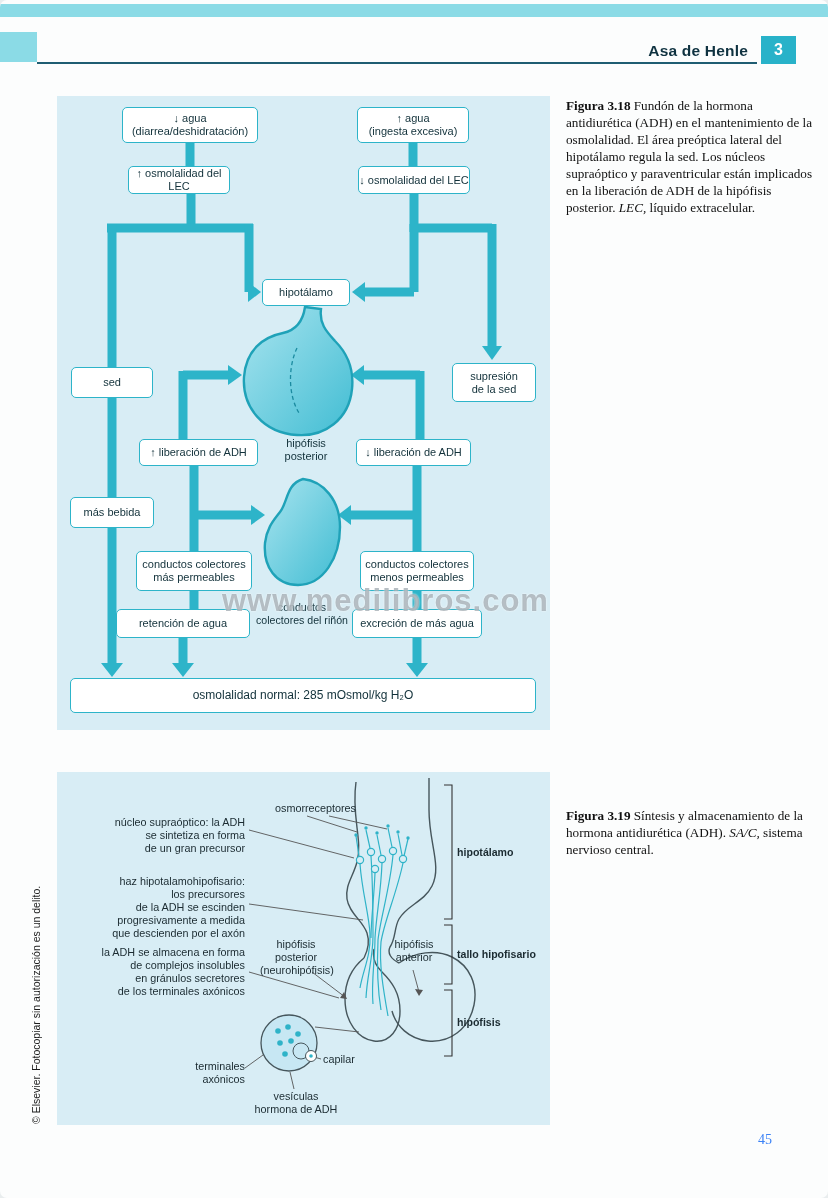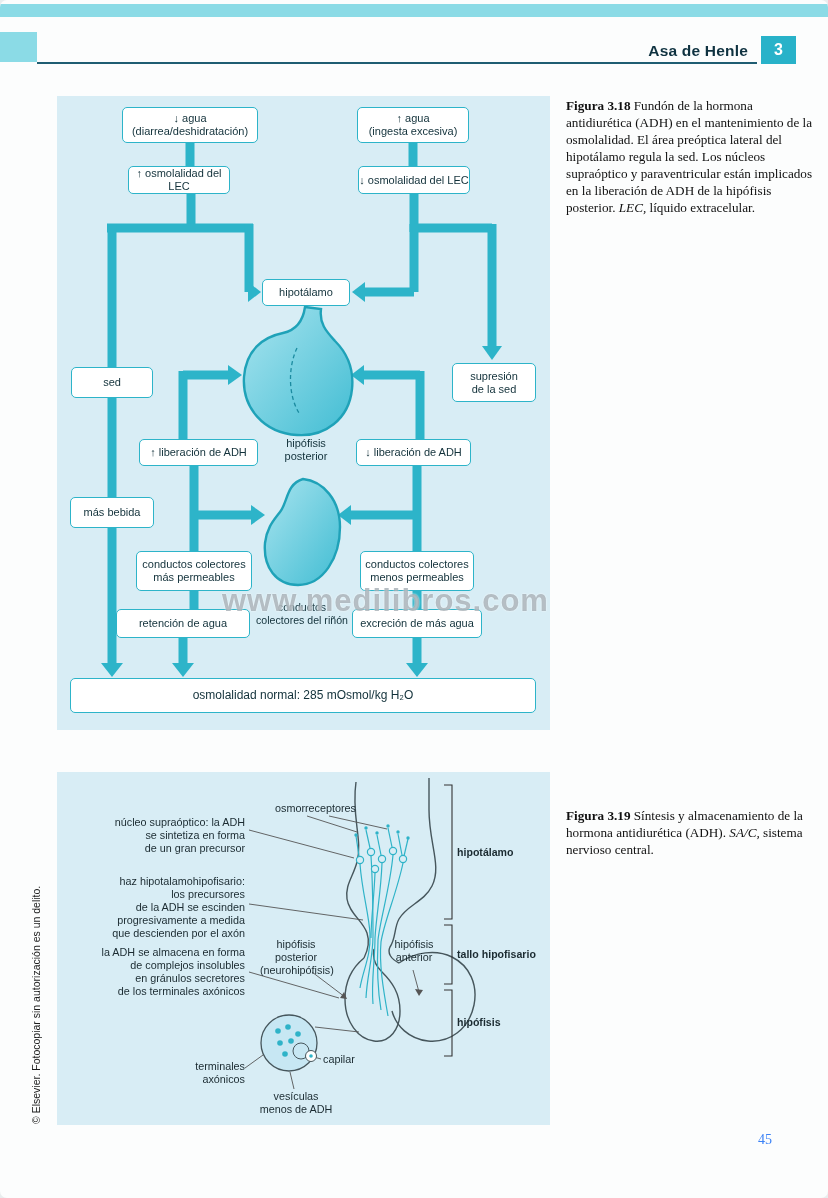--- a/index.html
+++ b/index.html
@@ -301,21 +301,21 @@
     <div class="f19label bold" style="left:400px;top:176px">tallo hipofisario</div>
     <div class="f19label bold" style="left:400px;top:244px">hipófisis</div>
 
     <div class="f19label right" style="left:110px;top:288px;width:78px">
       <span>terminales</span>
       <span>axónicos</span>
     </div>
     <div class="f19label" style="left:266px;top:281px">capilar</div>
     <div class="f19label center" style="left:196px;top:318px;width:86px">
       <span>vesículas</span>
-      <span>menos de ADH</span>
+      <span>hormona de ADH</span>
     </div>
   </div>
 
   <div class="caption" style="left:566px;top:807px">
     <b>Figura 3.19</b>
     <span>Síntesis y almacenamiento de la hormona antidiurética (ADH).</span>
     <i>SA/C,</i>
     <span>sistema nervioso central.</span>
   </div>
 

